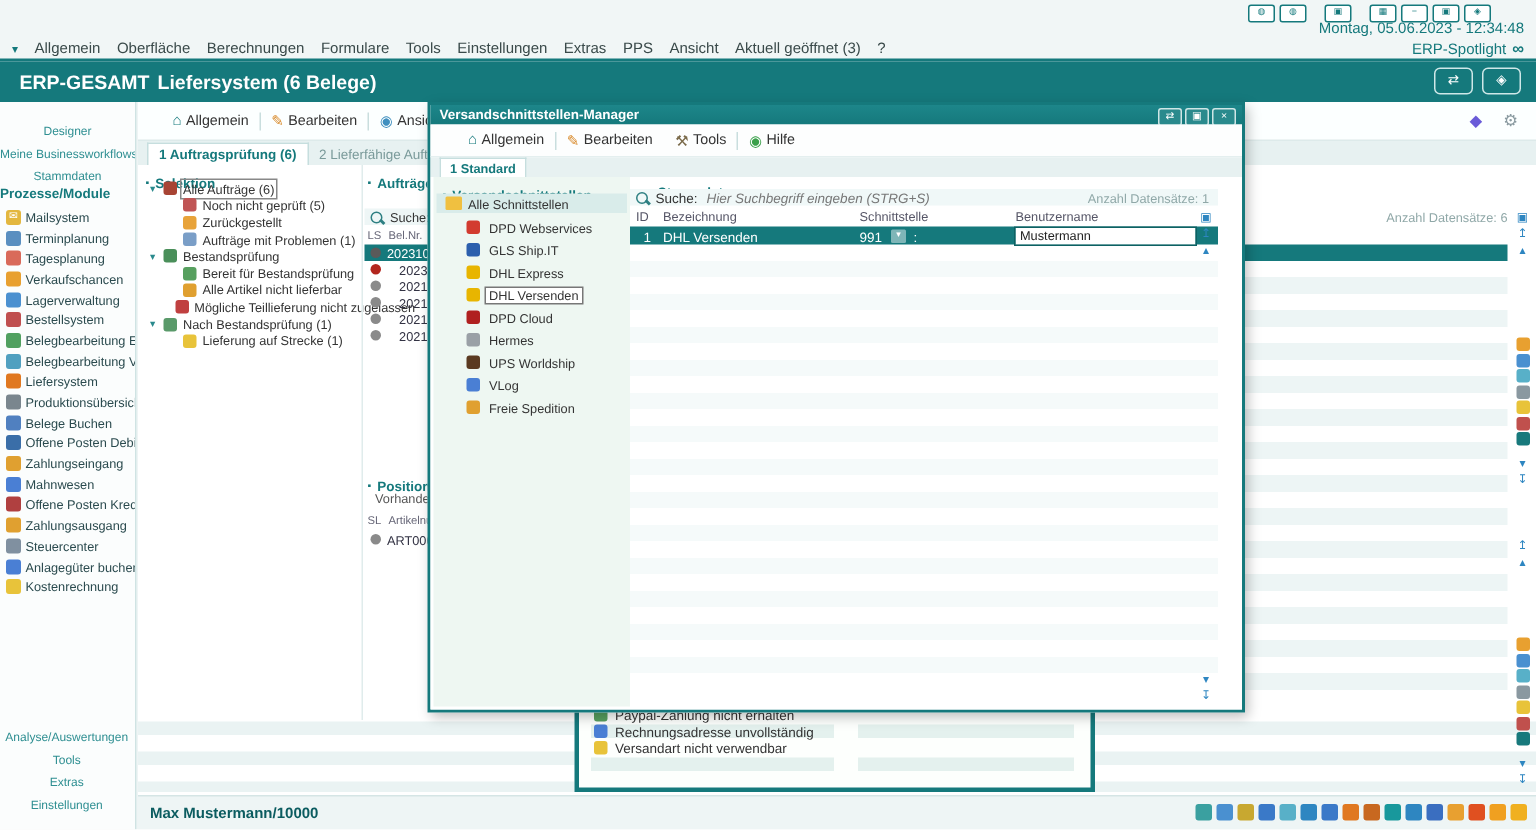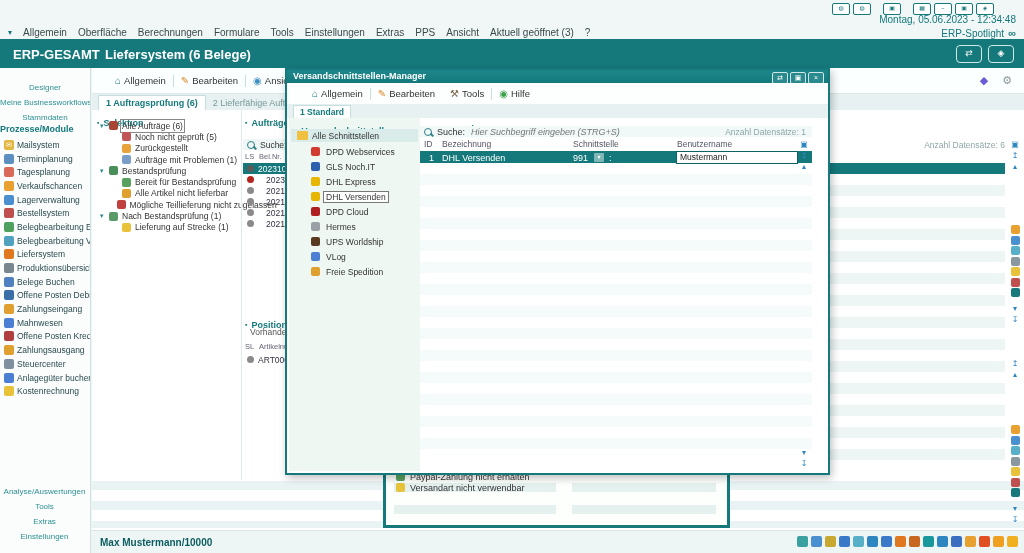--- a/index.html
+++ b/index.html
@@ -528,20 +528,24 @@
     <div class="pstripe" style="left:186px;top:25px;width:144px"></div>
     <div class="pstripe" style="left:8px;top:47px;width:162px"></div>
     <div class="pstripe" style="left:186px;top:47px;width:144px"></div>
     <div style="position:absolute;left:10px;top:14px;right:4px">
 
         <div class="prow" style="position:relative">
           <span class="pic" style="background: rgb(87, 160, 95);"></span>
           <span class="plabel">Paypal-Zahlung nicht erhalten</span>
         </div>
 
+        <div class="prow" style="position:relative">
+          <span class="pic" style="background: rgb(74, 127, 212);"></span>
+          <span class="plabel">Rechnungsadresse unvollständig</span>
+        </div>
 
         <div class="prow" style="position:relative">
           <span class="pic" style="background: rgb(232, 195, 58);"></span>
           <span class="plabel">Versandart nicht verwendbar</span>
         </div>
       </div>
   </div>
 
   <div class="modal">
     <div class="mtitle">
@@ -596,21 +600,21 @@
         </div>
         <div class="mtree-items">
 
             <div class="mtrow">
               <span class="tic" style="background: rgb(210, 59, 47);"></span>
               <span class="mtlabel">DPD Webservices</span>
             </div>
 
             <div class="mtrow">
               <span class="tic" style="background: rgb(43, 95, 173);"></span>
-              <span class="mtlabel">GLS Noch.IT</span>
+              <span class="mtlabel">GLS Ship.IT</span>
             </div>
 
             <div class="mtrow">
               <span class="tic" style="background: rgb(232, 181, 0);"></span>
               <span class="mtlabel">DHL Express</span>
             </div>
 
             <div class="mtrow">
               <span class="tic" style="background: rgb(232, 181, 0);"></span>
               <span class="mtlabel sel">DHL Versenden</span>

